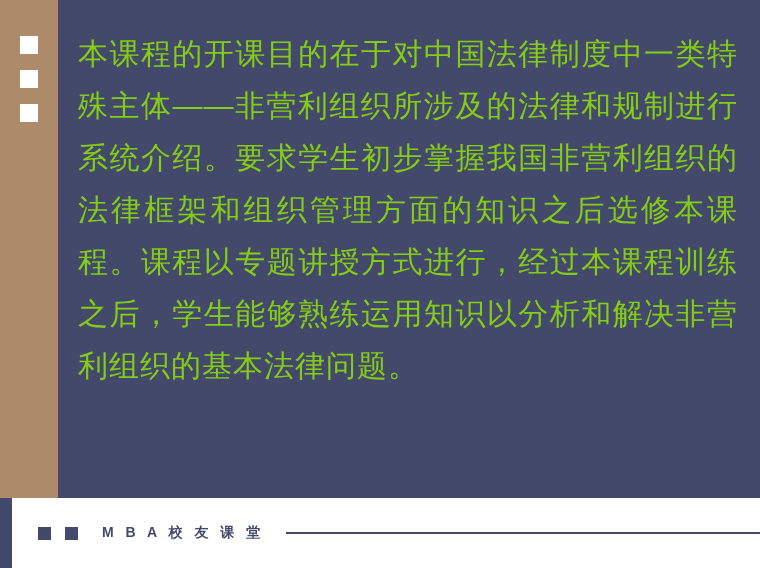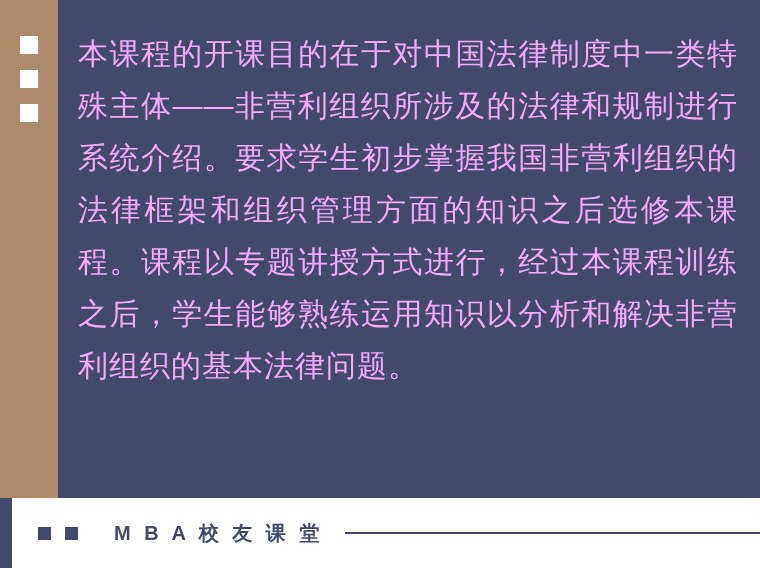--- a/index.html
+++ b/index.html
@@ -43,21 +43,21 @@
     width: 18px;
     height: 18px;
     background: #ffffff;
   }
   
   .body-text {
     position: absolute;
     left: 78px;
     top: 28px;
     width: 660px;
-    color: #f0abfc;
+    color: #84cc16;
     font-size: 30px;
     line-height: 52px;
     letter-spacing: 1px;
     font-family: "Liberation Sans", sans-serif;
     text-align: justify;
     text-justify: inter-character;
   }
   
   .footer {
     position: absolute;
@@ -79,23 +79,23 @@
     align-items: center;
     gap: 14px;
     margin-left: 26px;
   }
   .fsq {
     width: 13px;
     height: 13px;
     background: #43496b;
   }
   .footer-label {
-    margin-left: 36px;
+    margin-left: 24px;
     color: #43496b;
-    font-size: 20px;
+    font-size: 14px;
     font-weight: bold;
     letter-spacing: 4px;
     white-space: nowrap;
     font-family: "Liberation Sans", sans-serif;
   }
   .footer-rule {
     flex: 1;
     height: 2px;
     background: #43496b;
     margin-left: 22px;

